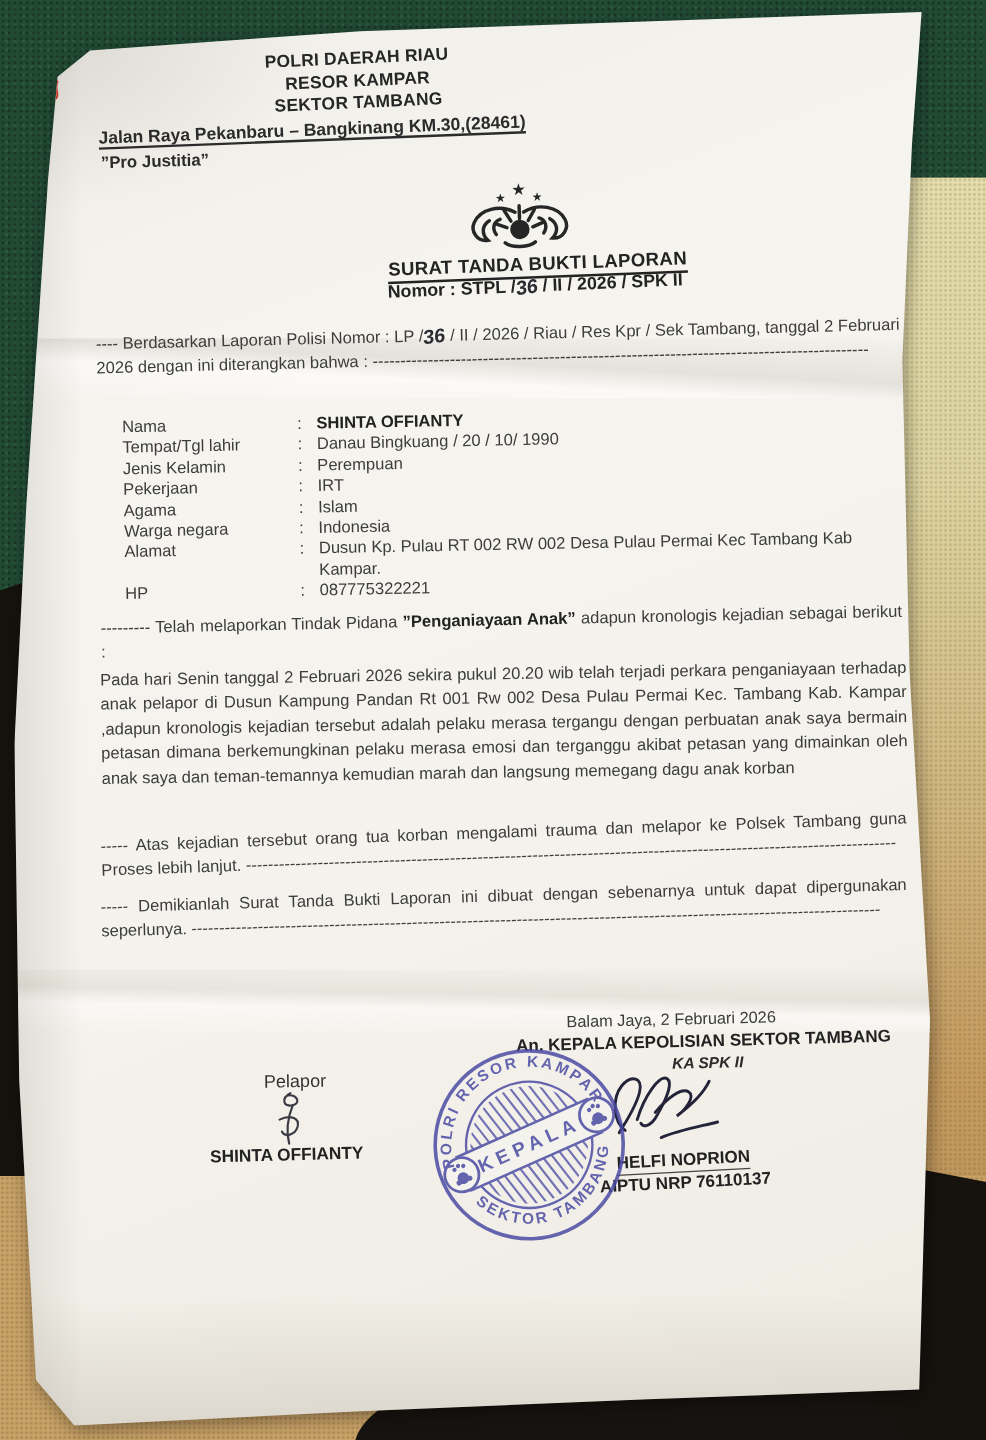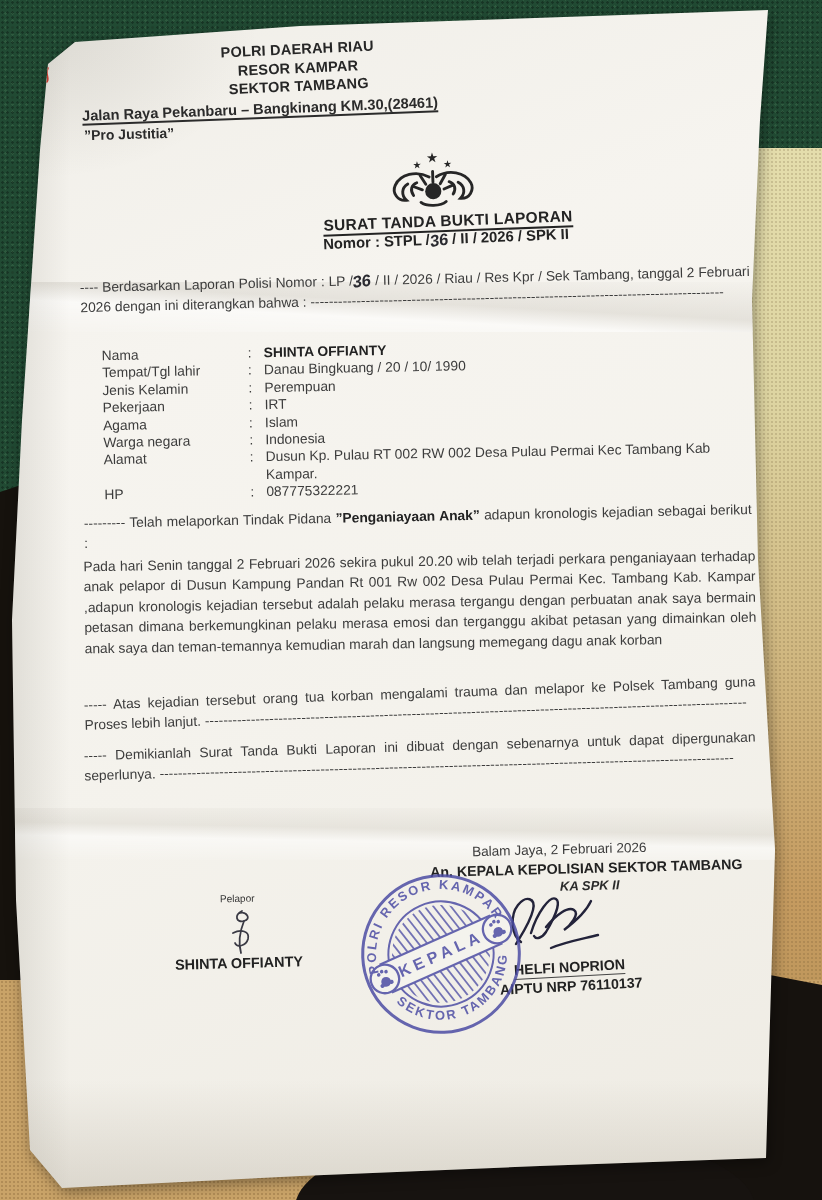--- a/index.html
+++ b/index.html
@@ -61,21 +61,21 @@
   .pidana{left:84px;top:507px;width:668px;max-height:42px;transform:rotate(-1.2deg);}
   .chron{left:84px;top:552px;width:672px;max-height:124px;transform:rotate(-.9deg);}
   .after{left:84px;top:684px;width:672px;max-height:43px;transform:rotate(-2deg);}
   .closing{left:84px;top:737px;width:672px;max-height:43px;transform:rotate(-1.6deg);}
   .date{left:472px;top:842px;font-size:13.6px;transform:rotate(-1.4deg);}
   .anline{left:430px;top:860px;font-weight:bold;color:#222;font-size:14.2px;transform:rotate(-1.5deg);}
   .kaline{left:560px;top:878px;font-weight:bold;font-style:italic;color:#2b2b2b;font-size:13px;transform:rotate(-1.4deg);}
   .officername{left:514px;top:959px;font-weight:bold;color:#222;font-size:14.2px;transform:rotate(-3deg);
     border-bottom:1.5px solid #444;padding-bottom:1px;}
   .officerrank{left:500px;top:978px;font-weight:bold;color:#222;font-size:14.2px;transform:rotate(-3deg);}
-  .pelapor{left:220px;top:893px;font-size:10px;color:#333;transform:rotate(-1deg);}
+  .pelapor{left:220px;top:893px;font-size:15px;color:#333;transform:rotate(-1deg);}
   .reportername{left:175px;top:955px;font-weight:bold;color:#222;font-size:14.4px;transform:rotate(-1.5deg);}
   .sig-officer{left:505px;top:888px;width:115px;height:72px;}
   .sig-reporter{left:226px;top:906px;width:42px;height:55px;}
   .stamp{left:352px;top:865px;width:178px;height:178px;transform:rotate(-24deg);opacity:.84;}
   .redmark{left:38px;top:36px;width:22px;height:48px;}
 </style>
 </head>
 <body>
 
 <div id="scene">

